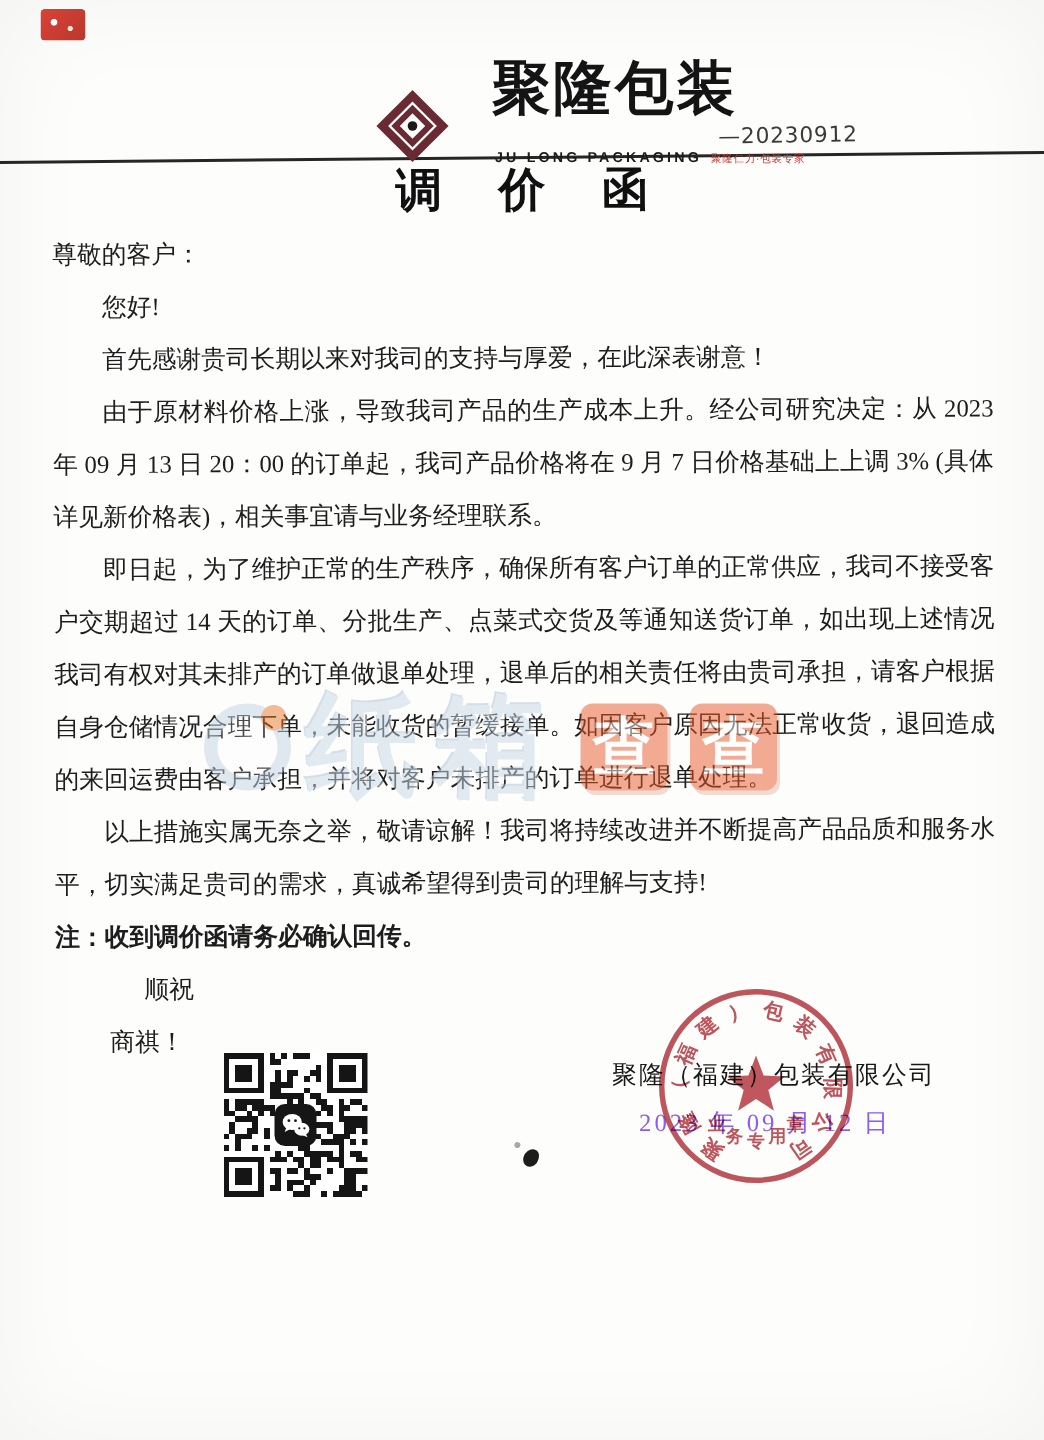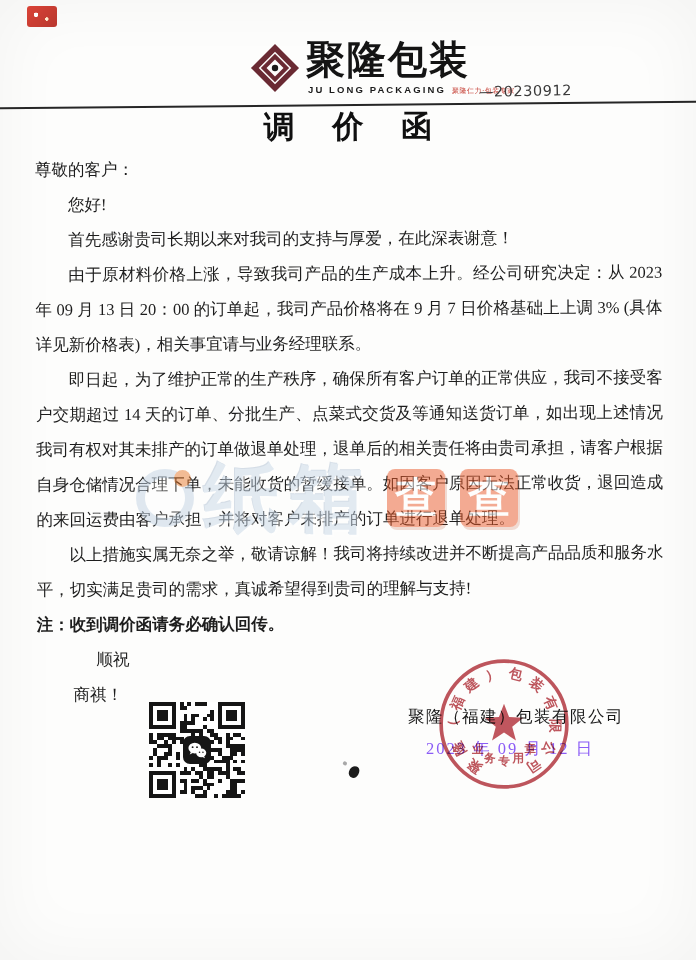--- a/index.html
+++ b/index.html
@@ -12,25 +12,25 @@
   
   .red-mark{
     position:absolute;left:27px;top:6px;width:30px;height:21px;border-radius:3px;
     background:
       radial-gradient(circle at 30% 42%, #ffffff 0 2px, transparent 2.5px),
       radial-gradient(circle at 66% 62%, #ffe9c9 0 1.5px, transparent 2px),
       linear-gradient(135deg,#d83427,#b3271d);
     opacity:.92;filter:blur(.3px);
   }
   
-  .logo-row{position:absolute;left:248px;top:40px;display:flex;align-items:center;gap:4px;z-index:2;}
+  .logo-row{position:absolute;left:248px;top:40px;display:flex;align-items:flex-end;gap:26px;z-index:2;}
   .logo-diamond{width:54px;height:54px;flex:0 0 auto;}
   .logo-texts{display:flex;flex-direction:column;}
   .logo-name{font-family:"Liberation Sans",sans-serif;font-weight:900;font-size:39px;line-height:1.02;color:#141414;letter-spacing:2px;white-space:nowrap;}
-  .logo-sub{display:flex;align-items:baseline;gap:6px;margin-top:4px;margin-left:2px;white-space:nowrap;}
+  .logo-sub{display:flex;align-items:baseline;gap:6px;margin-top:20px;margin-left:2px;white-space:nowrap;}
   .logo-en{font-family:"Liberation Sans",sans-serif;font-weight:700;font-size:9.5px;letter-spacing:2.1px;color:#1b1b1b;}
   .logo-tagline{font-family:"Liberation Sans",sans-serif;font-size:7px;color:#c43a30;letter-spacing:.5px;}
   
   .handwritten{position:absolute;left:479px;top:83px;font-family:"DejaVu Sans",sans-serif;font-size:14.5px;color:#3a3a3a;transform:rotate(-1deg);letter-spacing:.5px;z-index:2;}
   .rule{position:absolute;left:-4px;top:104px;width:706px;height:2px;background:#262626;transform:rotate(-0.55deg);}
   
   .title{position:absolute;left:0;top:106px;width:100%;margin:0;text-align:center;
     font-size:31px;font-weight:700;letter-spacing:15px;text-indent:15px;color:#101010;transform:rotate(-0.3deg);}
   
   .body{position:absolute;left:36px;right:33px;top:151px;font-size:16.5px;line-height:35px;

